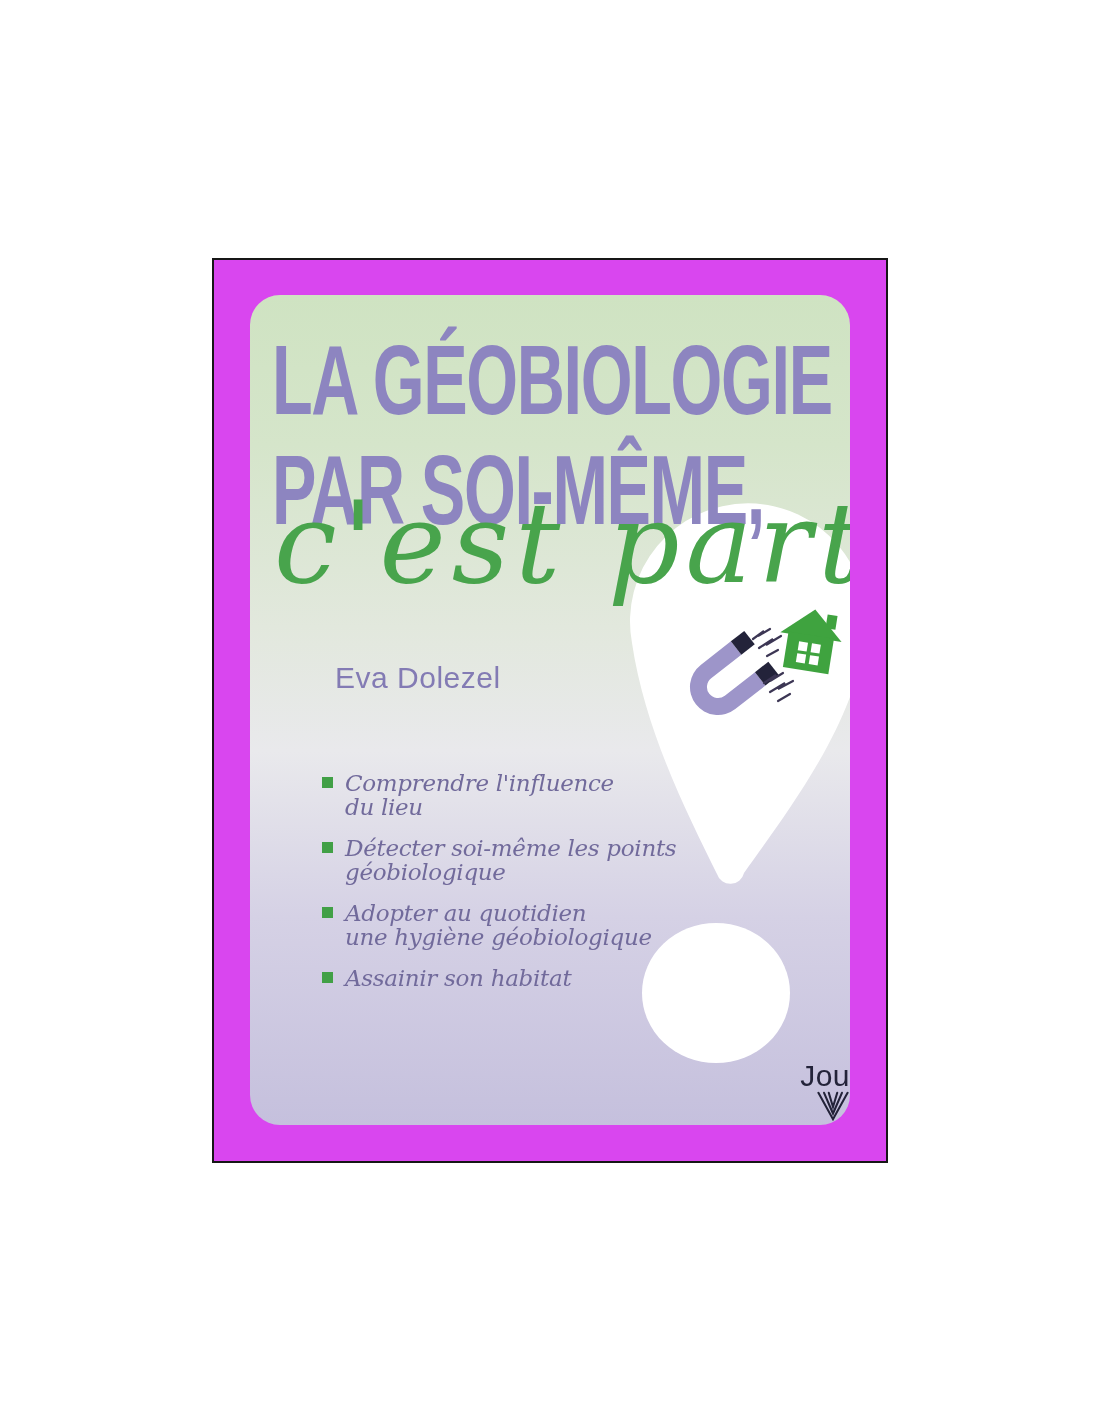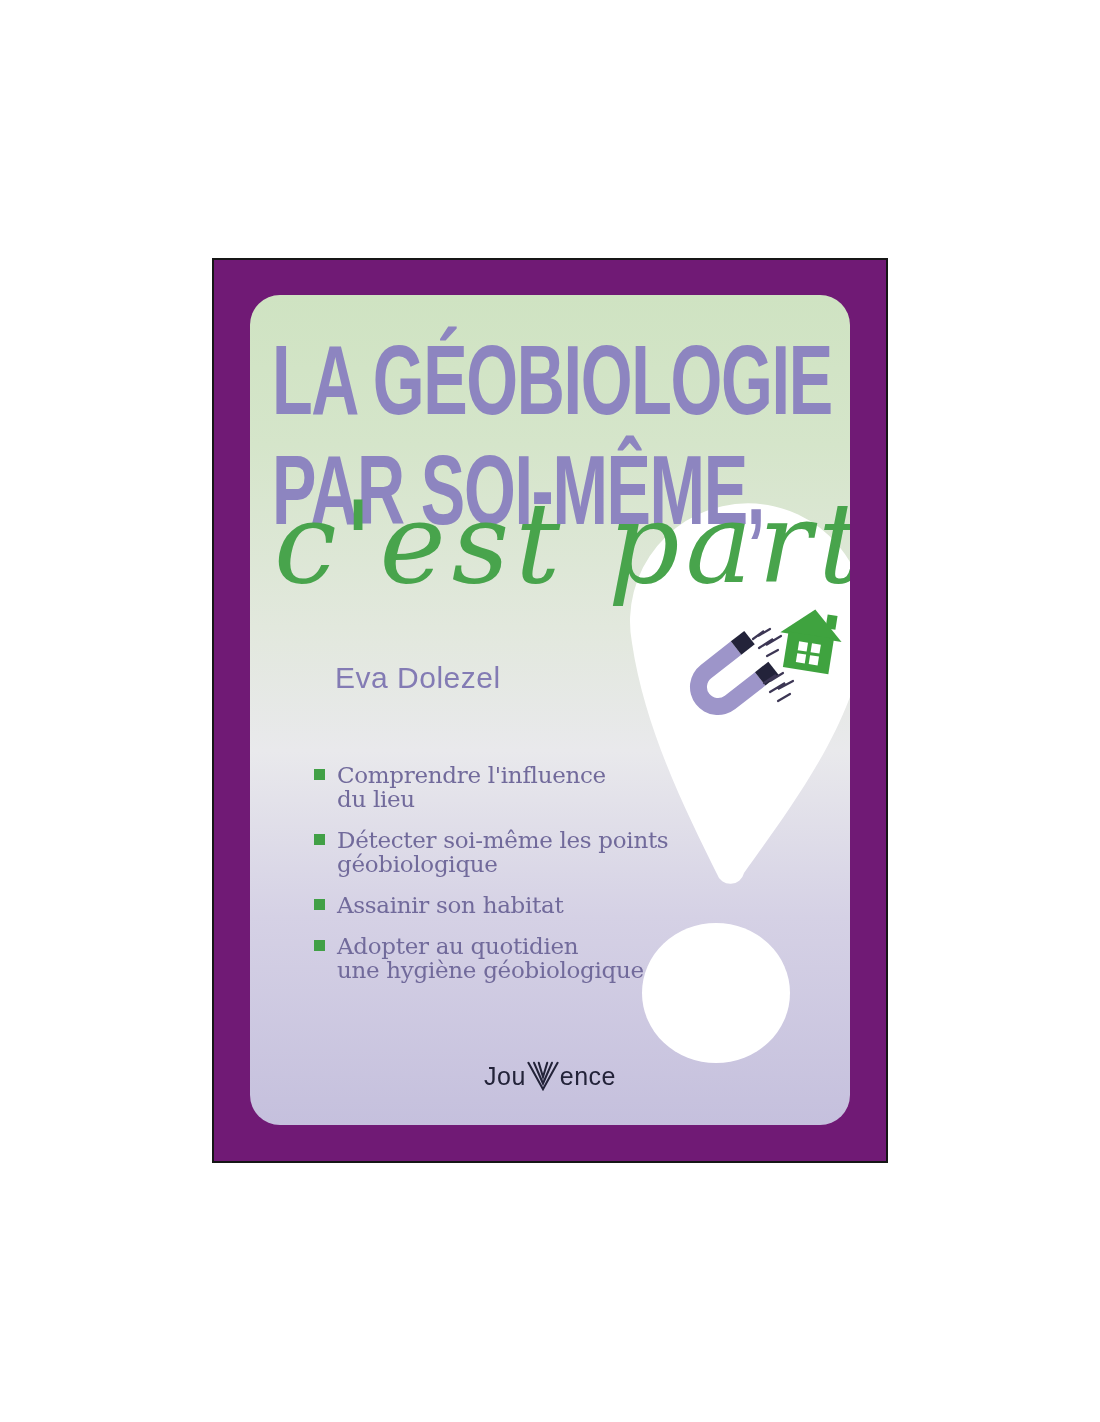--- a/index.html
+++ b/index.html
@@ -2,21 +2,21 @@
 <html><head>
 <meta charset="utf-8">
 <style>
   html,body{margin:0;padding:0;}
   body{
     width:1100px;height:1422px;background:#ffffff;position:relative;
     font-family:"Liberation Sans",sans-serif;overflow:hidden;
   }
   .photo-frame{
     position:absolute;left:212px;top:258px;width:672px;height:901px;
-    border:2px solid #161616;background:#701a75;
+    border:2px solid #161616;background:#d946ef;
   }
   .cover{
     position:absolute;left:36px;top:35px;width:600px;height:830px;
     border-radius:30px;overflow:hidden;
     background:linear-gradient(180deg,
       #cfe3c2 0%, #d5e5ca 18%, #e2e8dd 40%,
       #e9e9ec 55%, #d5d1e5 75%, #c5c0dd 100%);
   }
   .art{position:absolute;left:0;top:0;width:600px;height:830px;z-index:1;}
   .title{
@@ -30,32 +30,32 @@
     font-family:"DejaVu Serif",serif;font-style:italic;
     font-size:112px;line-height:120px;letter-spacing:6px;
     color:#48a44c;white-space:nowrap;
   }
   .author{
     position:absolute;left:85px;top:366px;z-index:2;
     font-size:30px;font-weight:400;letter-spacing:0.5px;color:#837bb4;
   }
   .bullets{
     position:absolute;left:64px;top:468px;z-index:2;
-    list-style:none;margin:0;padding:0;width:400px;
+    list-style:none;margin:8px;padding:0;width:400px;font-style:italic;
   }
   .bullets li{
     display:flex;gap:12px;margin-bottom:17px;
     font-family:"DejaVu Serif",serif;font-size:23px;line-height:24px;
     letter-spacing:-0.3px;color:#716a9b;white-space:pre-line;
   }
   .bullet-square{width:11px;height:11px;background:#41a046;margin-top:6px;flex:none;}
   .publisher{
     position:absolute;left:0;right:0;top:766px;z-index:2;
     display:flex;justify-content:center;align-items:flex-end;
-    color:#232339;font-size:25px;line-height:30px;letter-spacing:0.5px;
+    color:#232339;font-size:30px;line-height:30px;letter-spacing:0.5px;flex-direction:column;
   }
   .publisher .v-glyph{display:block;height:30px;width:32px;margin:0 1px;}
 </style>
 </head>
 <body>
 
 <div class="photo-frame">
   <div class="cover">
 
     <svg class="art" viewBox="0 0 600 830" xmlns="http://www.w3.org/2000/svg">
@@ -112,26 +112,26 @@
         <span>Comprendre l'influence
 du lieu</span>
       </li>
       <li>
         <span class="bullet-square"></span>
         <span>Détecter soi-même les points
 géobiologique</span>
       </li>
       <li>
         <span class="bullet-square"></span>
-        <span>Assainir son habitat</span>
+        <span>Adopter au quotidien
+une hygiène géobiologique</span>
       </li>
       <li>
         <span class="bullet-square"></span>
-        <span>Adopter au quotidien
-une hygiène géobiologique</span>
+        <span>Assainir son habitat</span>
       </li>
     </ul>
 
     <div class="publisher">
       <span>Jou</span>
       <svg class="v-glyph" viewBox="0 0 34 30" xmlns="http://www.w3.org/2000/svg" stroke="#232339" stroke-width="2.2" fill="none" stroke-linecap="round">
         <polyline points="1.5,1 17,29 32.5,1"></polyline>
         <polyline points="7.5,1 17,23 26.5,1"></polyline>
         <polyline points="12.5,1 17,16 21.5,1"></polyline>
       </svg>

